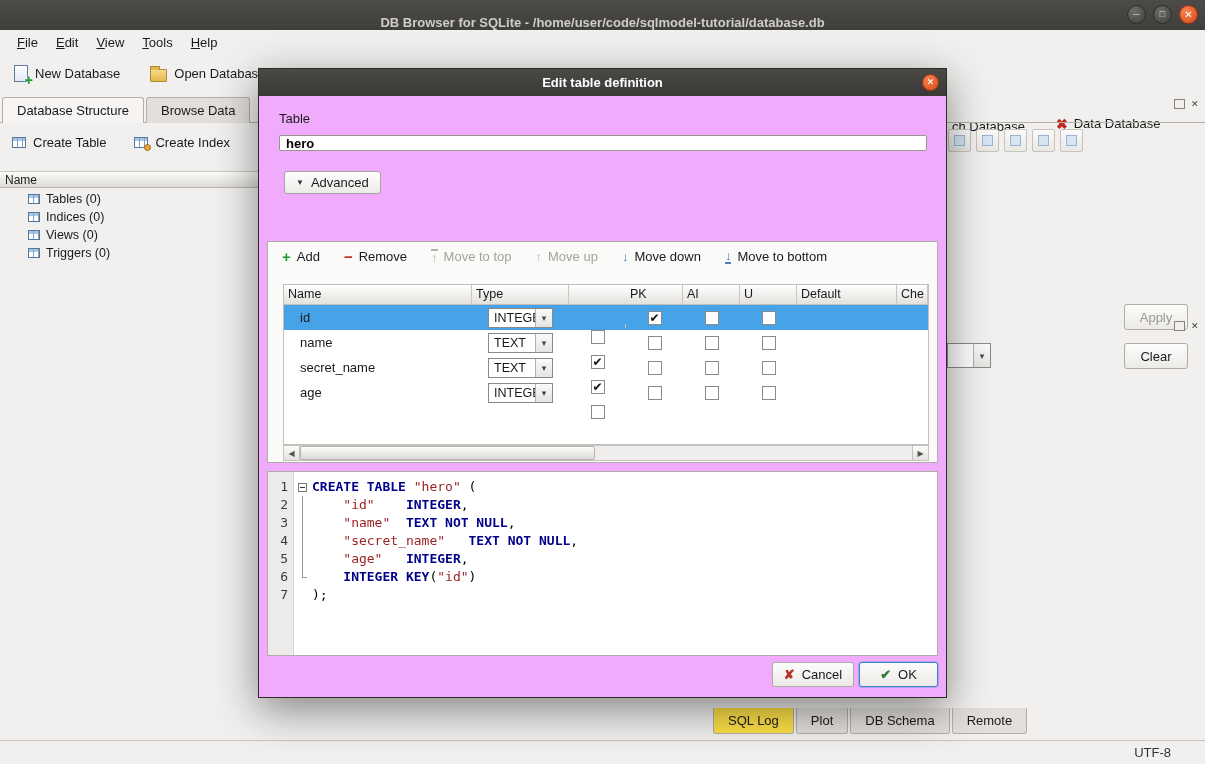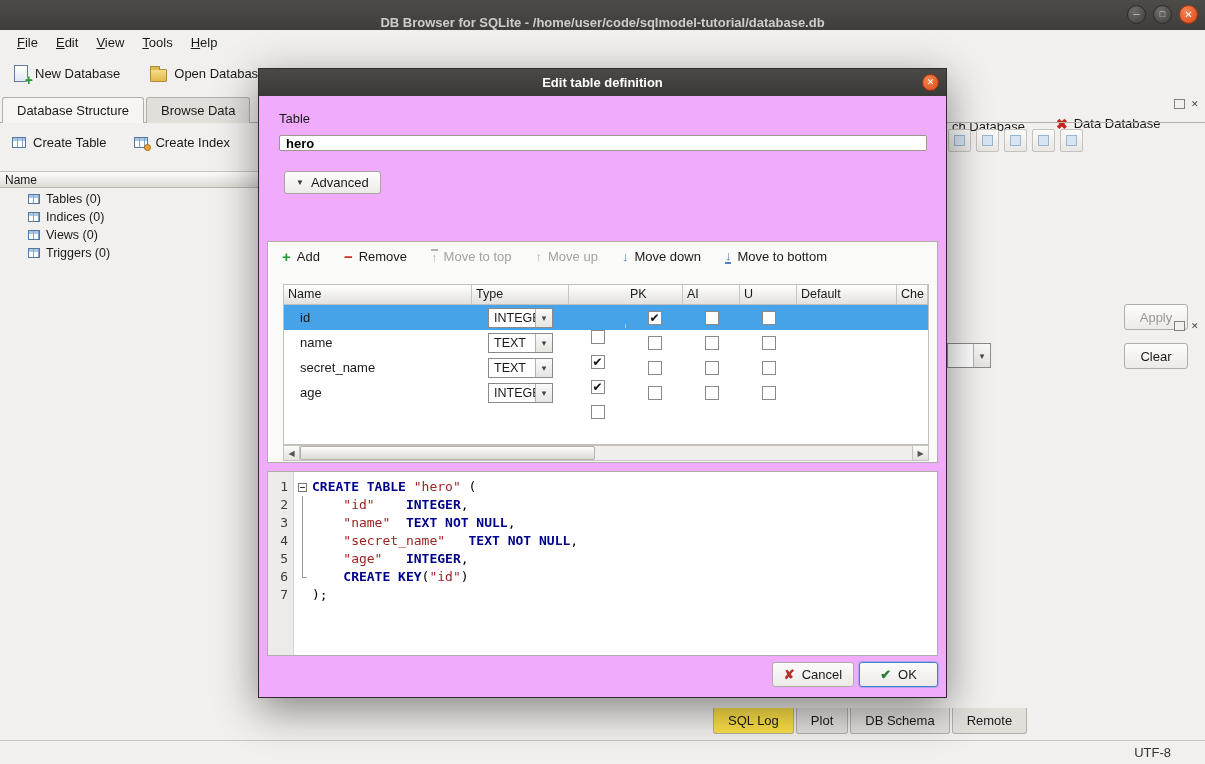--- a/index.html
+++ b/index.html
@@ -443,21 +443,21 @@
           <div class="fold line"></div>
           <div class="fold end"></div>
           <div class="fold"></div>
         </div>
       <div class="code" id="sql-code">
           <div class="codeline"><span class="tk-kw">CREATE TABLE</span><span class="tk-pl"> </span><span class="tk-str">"hero"</span><span class="tk-pl"> (</span></div>
           <div class="codeline"><span class="tk-pl">	</span><span class="tk-str">"id"</span><span class="tk-pl">	</span><span class="tk-kw">INTEGER</span><span class="tk-pl">,</span></div>
           <div class="codeline"><span class="tk-pl">	</span><span class="tk-str">"name"</span><span class="tk-pl">	</span><span class="tk-kw">TEXT NOT NULL</span><span class="tk-pl">,</span></div>
           <div class="codeline"><span class="tk-pl">	</span><span class="tk-str">"secret_name"</span><span class="tk-pl">	</span><span class="tk-kw">TEXT NOT NULL</span><span class="tk-pl">,</span></div>
           <div class="codeline"><span class="tk-pl">	</span><span class="tk-str">"age"</span><span class="tk-pl">	</span><span class="tk-kw">INTEGER</span><span class="tk-pl">,</span></div>
-          <div class="codeline"><span class="tk-pl">	</span><span class="tk-kw">CREATE KEY</span><span class="tk-pl">(</span><span class="tk-str">"id"</span><span class="tk-pl">)</span></div>
+          <div class="codeline"><span class="tk-pl">	</span><span class="tk-kw">INTEGER KEY</span><span class="tk-pl">(</span><span class="tk-str">"id"</span><span class="tk-pl">)</span></div>
           <div class="codeline"><span class="tk-pl">);</span></div>
         </div>
     </div>
 
     <div class="dlg-btn cancel">
       <span class="x-red">✘</span>
       <span>Cancel</span>
     </div>
     <div class="dlg-btn ok">
       <span class="check-green">✔</span>

